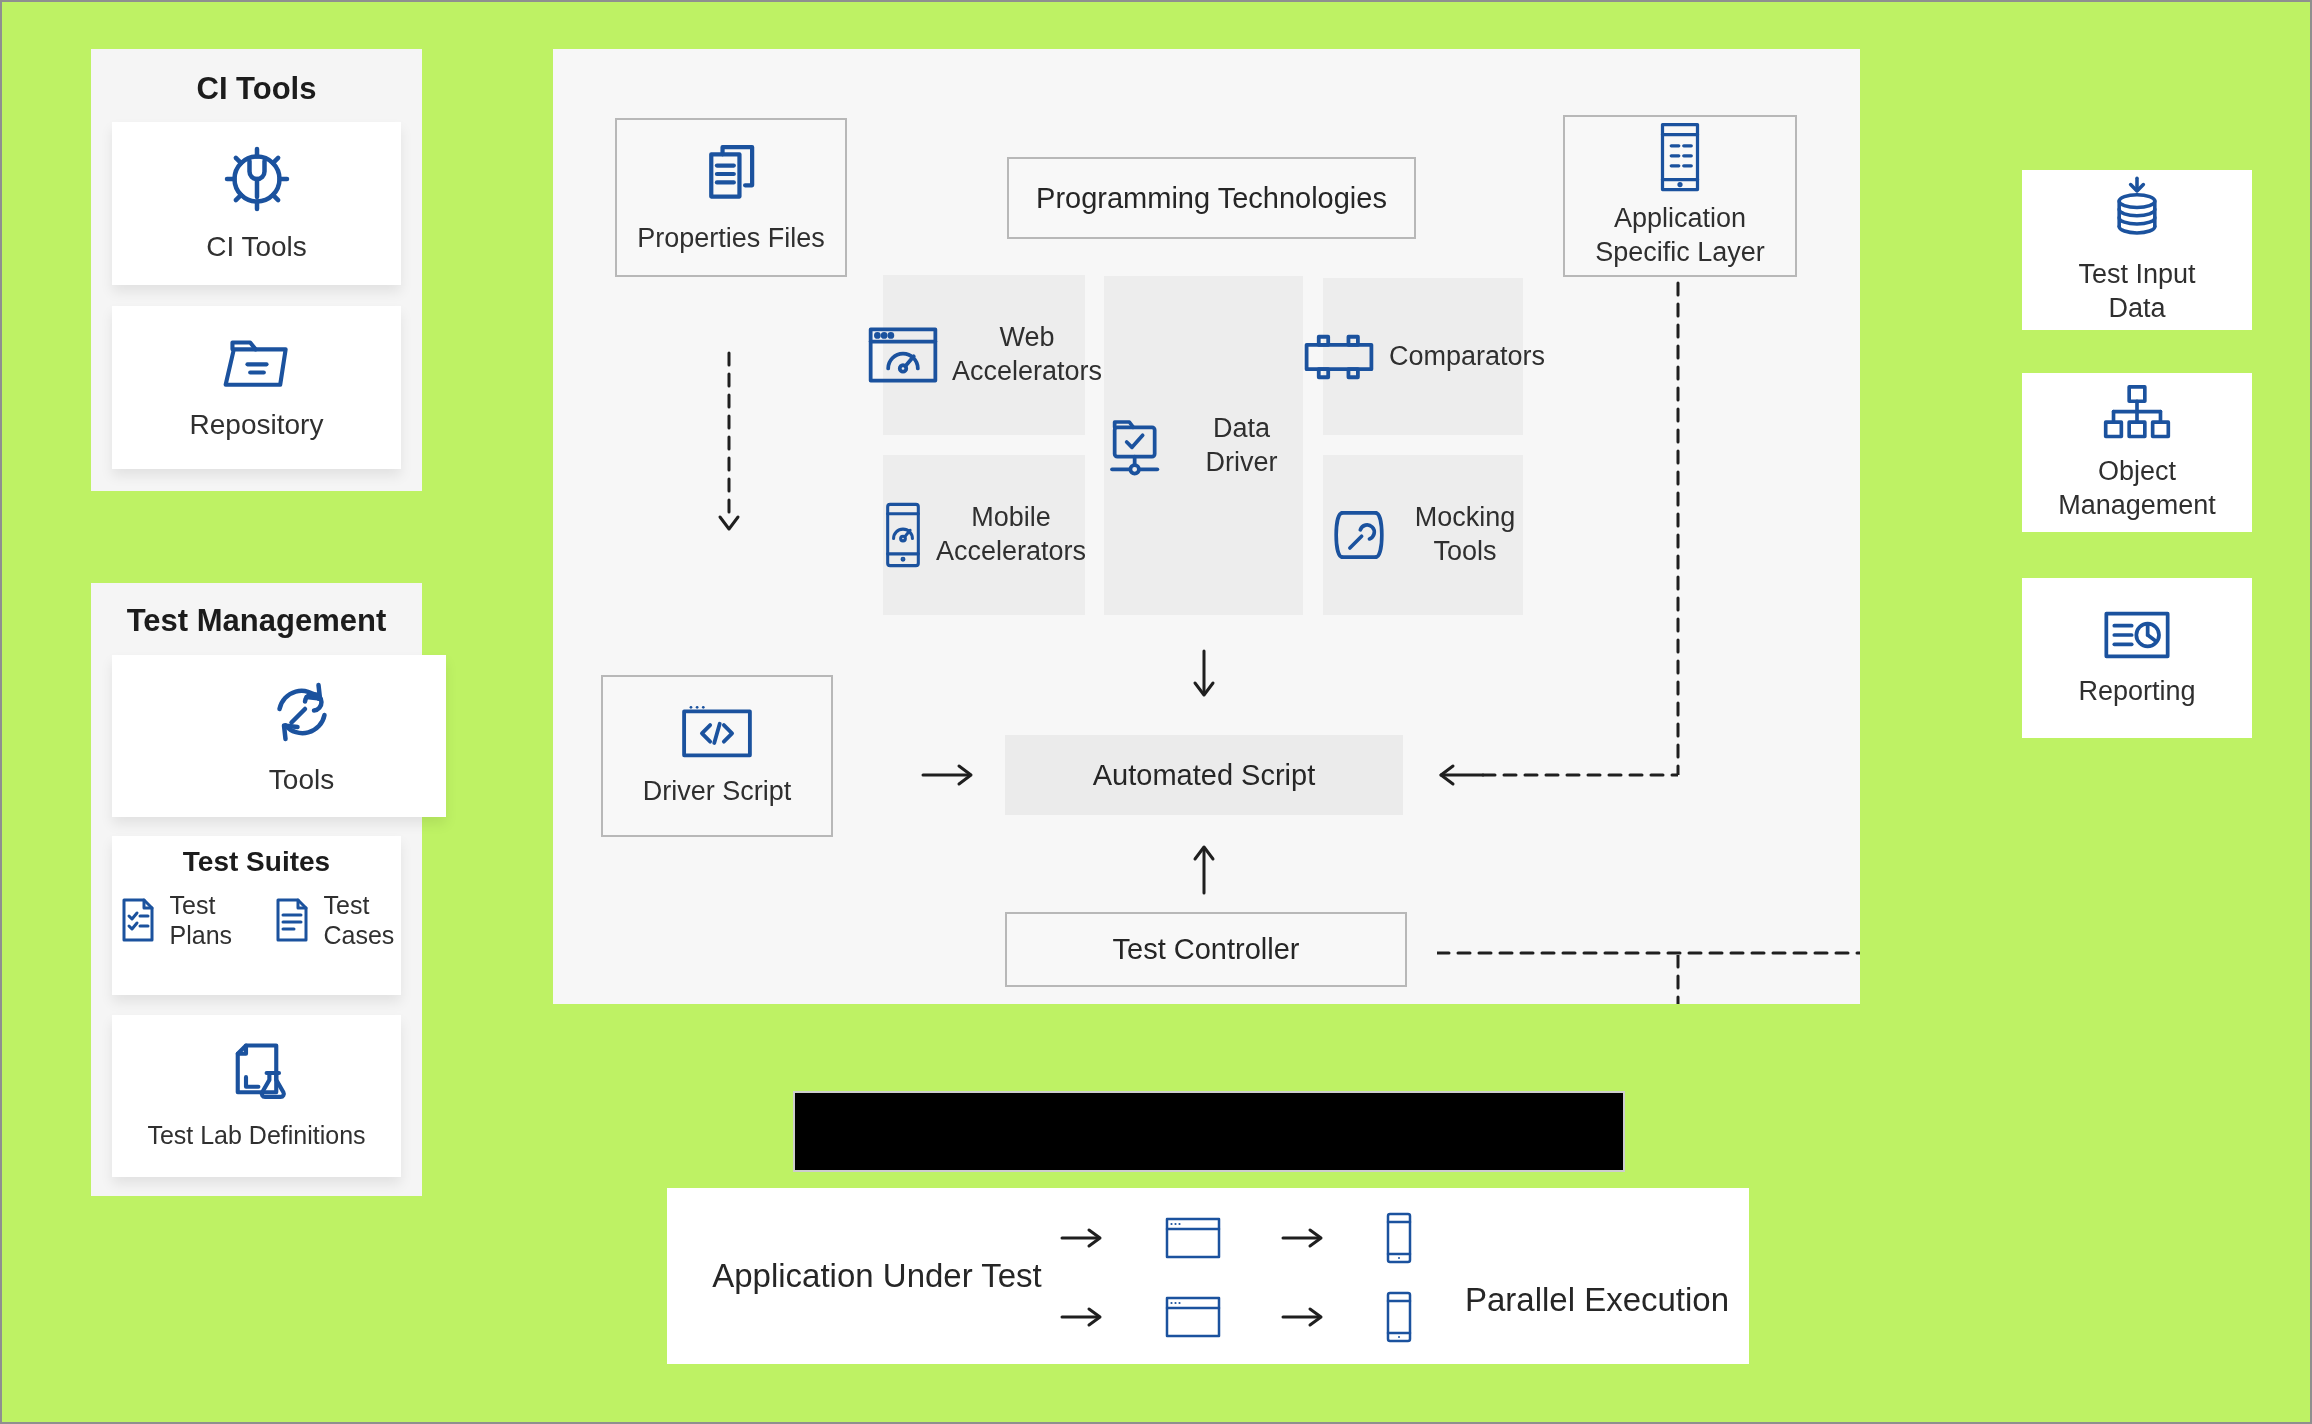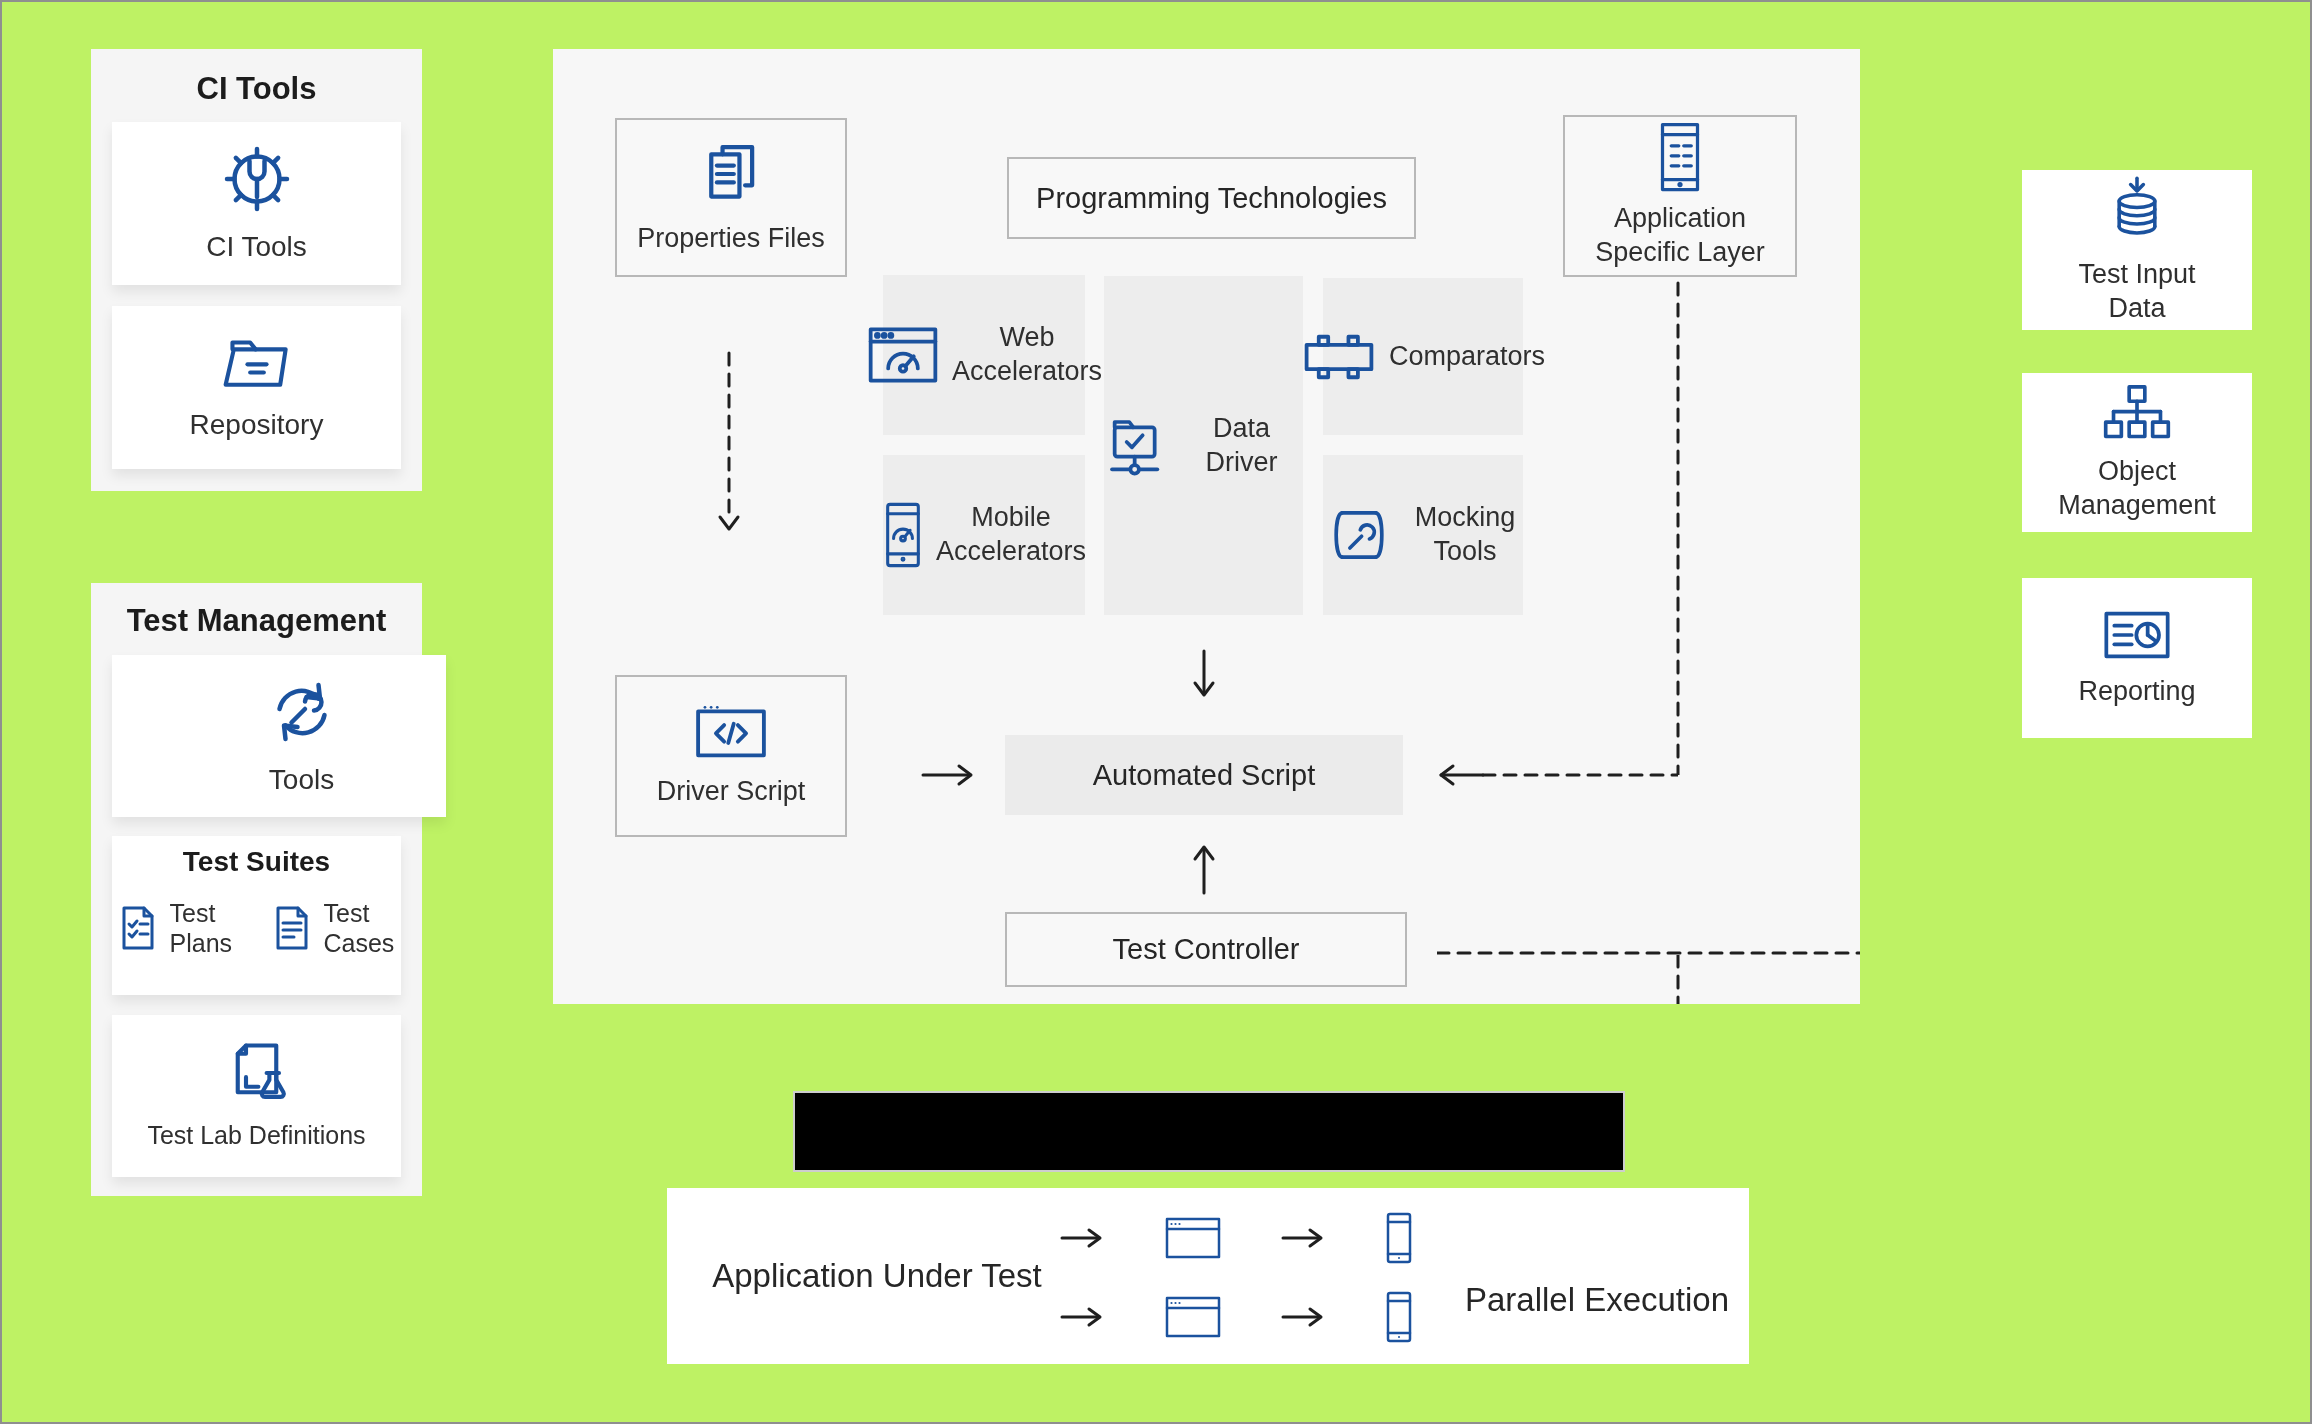--- a/index.html
+++ b/index.html
@@ -76,21 +76,21 @@
           <path d="M9 22 a15 15 0 0 1 26 -7"></path>
             <polyline points="35,6 36,15 27,14"></polyline>
           <path d="M39 26 a15 15 0 0 1 -26 7"></path>
             <polyline points="13,42 12,33 21,34"></polyline>
           <line x1="17" y1="31" x2="26" y2="22"></line>
           <path d="M26 17 a5.5 5.5 0 1 1 6 6"></path>
         </svg>
       </span>
       <div class="lbl">Tools</div>
     </div>
-    <div class="card" style="left:21px;top:253px;width:289px;height:159px;justify-content:flex-start;gap:8px;">
+    <div class="card" style="left:21px;top:253px;width:289px;height:159px;justify-content:flex-start;gap:0;">
       <div class="suites-title">Test Suites</div>
       <div class="suites-row">
         <div class="suite-item">
           <span>
             <svg width="40" height="48" viewBox="0 0 40 48" fill="none" stroke="#1b529e" stroke-width="3" stroke-linecap="round" stroke-linejoin="round">
               <path d="M6 4 h20 l8 8 v32 h-28 z"></path>
                 <path d="M26 4 v8 h8"></path>
               <polyline points="11,20 14,23 19,17"></polyline>
                 <line x1="22" y1="20" x2="30" y2="20"></line>
               <polyline points="11,30 14,33 19,27"></polyline>
@@ -230,21 +230,21 @@
           <path d="M40 6 c6 1 6 33 0 34"></path>
           <line x1="14" y1="6" x2="40" y2="6"></line>
             <line x1="14" y1="40" x2="40" y2="40"></line>
           <line x1="20" y1="33" x2="29" y2="24"></line>
           <path d="M28 19 a5.5 5.5 0 1 1 7 7"></path>
         </svg>
       </span>
       <div class="lbl">Mocking Tools</div>
     </div>
 
-    <div class="bordered" style="left:62px;top:626px;width:228px;height:158px;text-align:right;">
+    <div class="bordered" style="left:48px;top:626px;width:228px;height:158px;text-align:right;">
       <span>
         <svg width="74" height="58" viewBox="0 0 54 42" fill="none" stroke="#1b529e" stroke-width="2.8" stroke-linecap="round" stroke-linejoin="round">
           <rect x="3" y="6" width="48" height="32"></rect>
           <circle cx="8" cy="3" r="1" fill="#1b529e" stroke="none"></circle>
             <circle cx="12.5" cy="3" r="1" fill="#1b529e" stroke="none"></circle>
             <circle cx="17" cy="3" r="1" fill="#1b529e" stroke="none"></circle>
           <polyline points="22,16 16,22 22,28"></polyline>
           <polyline points="32,16 38,22 32,28"></polyline>
           <line x1="29" y1="15" x2="25" y2="29"></line>
         </svg>

